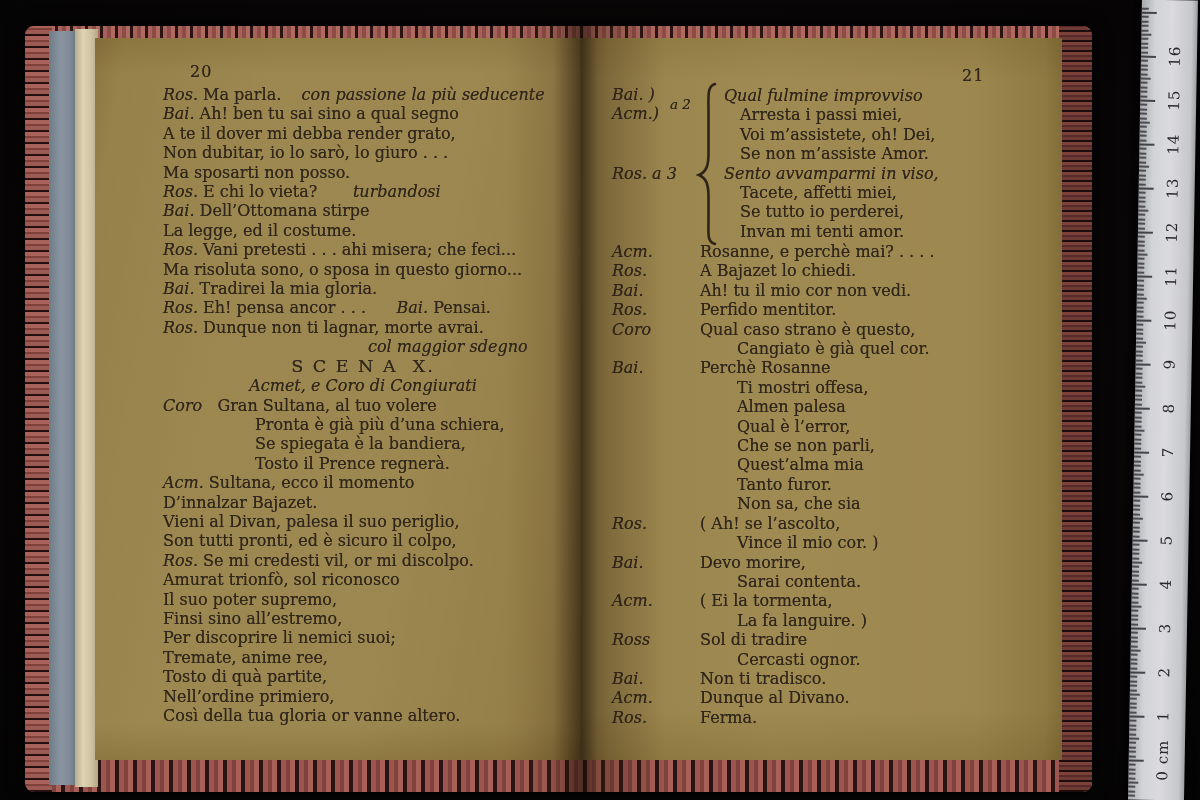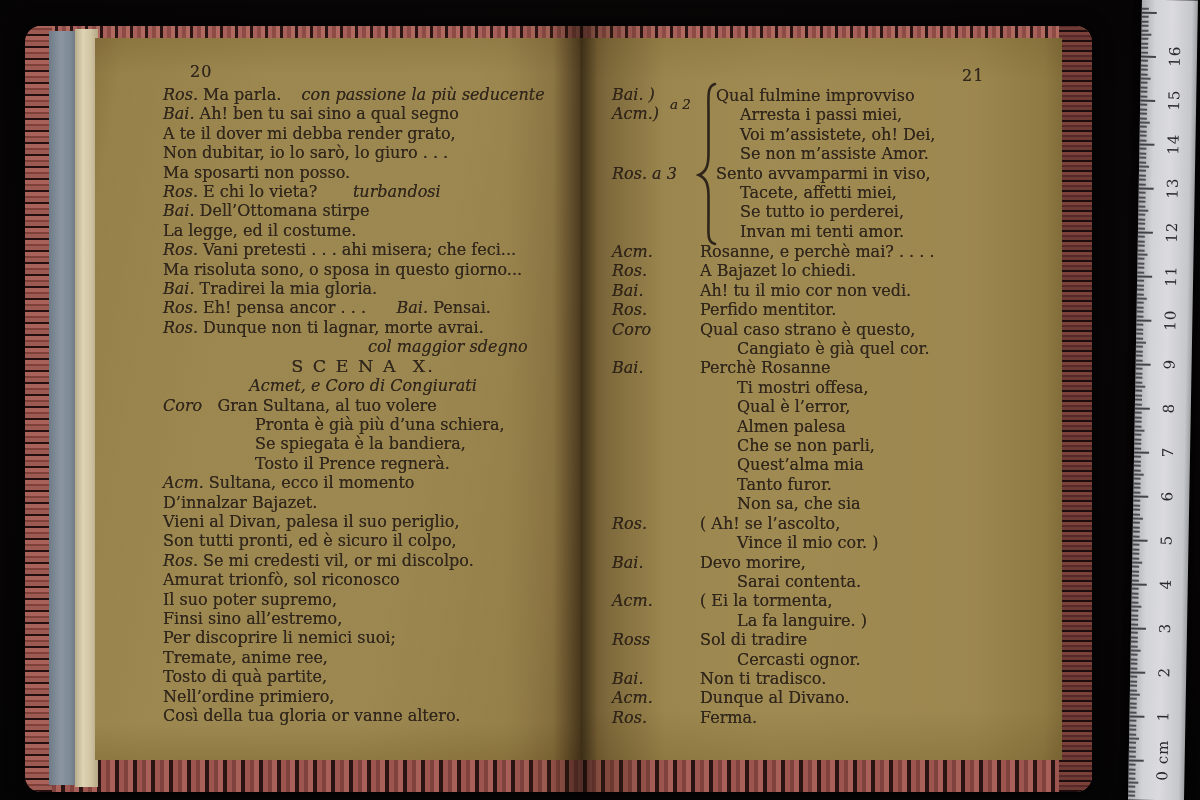--- a/index.html
+++ b/index.html
@@ -1,20 +1,20 @@
 <!DOCTYPE html>
 <html><head>
 <meta charset="utf-8">
 <style>
   html,body{margin:0;padding:0;width:1200px;height:800px;overflow:hidden;background:#080606;}
   *{box-sizing:border-box;}
   .scene{position:relative;width:1200px;height:800px;background:radial-gradient(ellipse at 50% 45%, #0c0908 0%, #070505 70%, #050404 100%);font-family:"DejaVu Serif","Liberation Serif",serif;}
 
   
-  .book{position:absolute;left:25px;top:26px;width:1067px;height:766px;background:#6b3a34;border-radius:16px;overflow:hidden;box-shadow:0 0 18px rgba(0,0,0,.9);}
+  .book{position:absolute;left:25px;top:26px;width:1067px;height:766px;background:#6b3a34;border-radius:9px;overflow:hidden;box-shadow:0 0 18px rgba(0,0,0,.9);}
   .cover-top{position:absolute;left:0;top:0;width:100%;height:17px;
     background:repeating-linear-gradient(90deg,#2a1313 0 3px,#a8605a 3px 7px,#8d4b46 7px 11px,#b06a60 11px 15px);}
   .cover-bottom{position:absolute;left:0;top:731px;width:100%;height:35px;
     background:repeating-linear-gradient(90deg,#2a1313 0 4px,#9c564f 4px 9px,#7f423d 9px 13px,#a86058 13px 18px);}
   .cover-left{position:absolute;left:0;top:0;width:27px;height:100%;
     background:repeating-linear-gradient(0deg,#241011 0 2px,#9c5a52 2px 6px,#7e4038 6px 8px,#a8625a 8px 12px);}
   .cover-right{position:absolute;left:1034px;top:0;width:33px;height:100%;
     background:repeating-linear-gradient(0deg,#1d0d0e 0 2px,#6e3a34 2px 5px,#58292a 5px 7px,#7c4239 7px 10px);}
   .endpaper-left{position:absolute;left:24px;top:5px;width:27px;height:754px;
     background:linear-gradient(to right,#6f7c88,#8a95a1 45%,#7d8995 80%,#6a7682);}
@@ -50,21 +50,21 @@
 
   
   .ensemble{position:relative;height:156px;}
   .ens-l1{position:absolute;left:0;top:-1px;}
   .ens-l2{position:absolute;left:0;top:18px;}
   .ens-a2{position:absolute;left:58px;top:9px;font-size:13.5px;font-style:italic;}
   .ens-l3{position:absolute;left:0;top:78px;}
   .brace{position:absolute;left:84px;top:-6px;}
   .verse-col{position:absolute;left:104px;top:0;}
   .verse-line{margin-left:24px;white-space:pre;}
-  .verse-line.vfirst{margin-left:0;}
+  .verse-line.vfirst{margin-left:8px;font-style:italic;}
 
   .dlg-line{white-space:pre;}
   .dlg-label{display:inline-block;width:88px;font-style:italic;}
   .dlg-ind{margin-left:125px;}
 
   
   .ruler{position:absolute;left:1128px;top:0;width:56px;height:800px;
     background:linear-gradient(to right,#aaabaf,#d2d3d7 25%,#dbdbdf 55%,#c6c7cb 90%,#9e9fa3);
     transform-origin:bottom center;transform:rotate(1deg);
     box-shadow:3px 0 8px rgba(0,0,0,.55), -2px 0 6px rgba(0,0,0,.4);}
@@ -150,22 +150,22 @@
         </div>
         <div id="dialogue">
             <div class="dlg-line"><span class="dlg-label">Acm.</span><span>Rosanne, e perchè mai? . . . .</span></div>
             <div class="dlg-line"><span class="dlg-label">Ros.</span><span>A Bajazet lo chiedi.</span></div>
             <div class="dlg-line"><span class="dlg-label">Bai.</span><span>Ah! tu il mio cor non vedi.</span></div>
             <div class="dlg-line"><span class="dlg-label">Ros.</span><span>Perfido mentitor.</span></div>
             <div class="dlg-line"><span class="dlg-label">Coro</span><span>Qual caso strano è questo,</span></div>
             <div class="dlg-line"><span class="dlg-ind">Cangiato è già quel cor.</span></div>
             <div class="dlg-line"><span class="dlg-label">Bai.</span><span>Perchè Rosanne</span></div>
             <div class="dlg-line"><span class="dlg-ind">Ti mostri offesa,</span></div>
+            <div class="dlg-line"><span class="dlg-ind">Almen palesa</span></div>
             <div class="dlg-line"><span class="dlg-ind">Qual è l’error,</span></div>
-            <div class="dlg-line"><span class="dlg-ind">Almen palesa</span></div>
             <div class="dlg-line"><span class="dlg-ind">Che se non parli,</span></div>
             <div class="dlg-line"><span class="dlg-ind">Quest’alma mia</span></div>
             <div class="dlg-line"><span class="dlg-ind">Tanto furor.</span></div>
             <div class="dlg-line"><span class="dlg-ind">Non sa, che sia</span></div>
             <div class="dlg-line"><span class="dlg-label">Ros.</span><span>( Ah! se l’ascolto,</span></div>
             <div class="dlg-line"><span class="dlg-ind">Vince il mio cor. )</span></div>
             <div class="dlg-line"><span class="dlg-label">Bai.</span><span>Devo morire,</span></div>
             <div class="dlg-line"><span class="dlg-ind">Sarai contenta.</span></div>
             <div class="dlg-line"><span class="dlg-label">Acm.</span><span>( Ei la tormenta,</span></div>
             <div class="dlg-line"><span class="dlg-ind">La fa languire. )</span></div>

